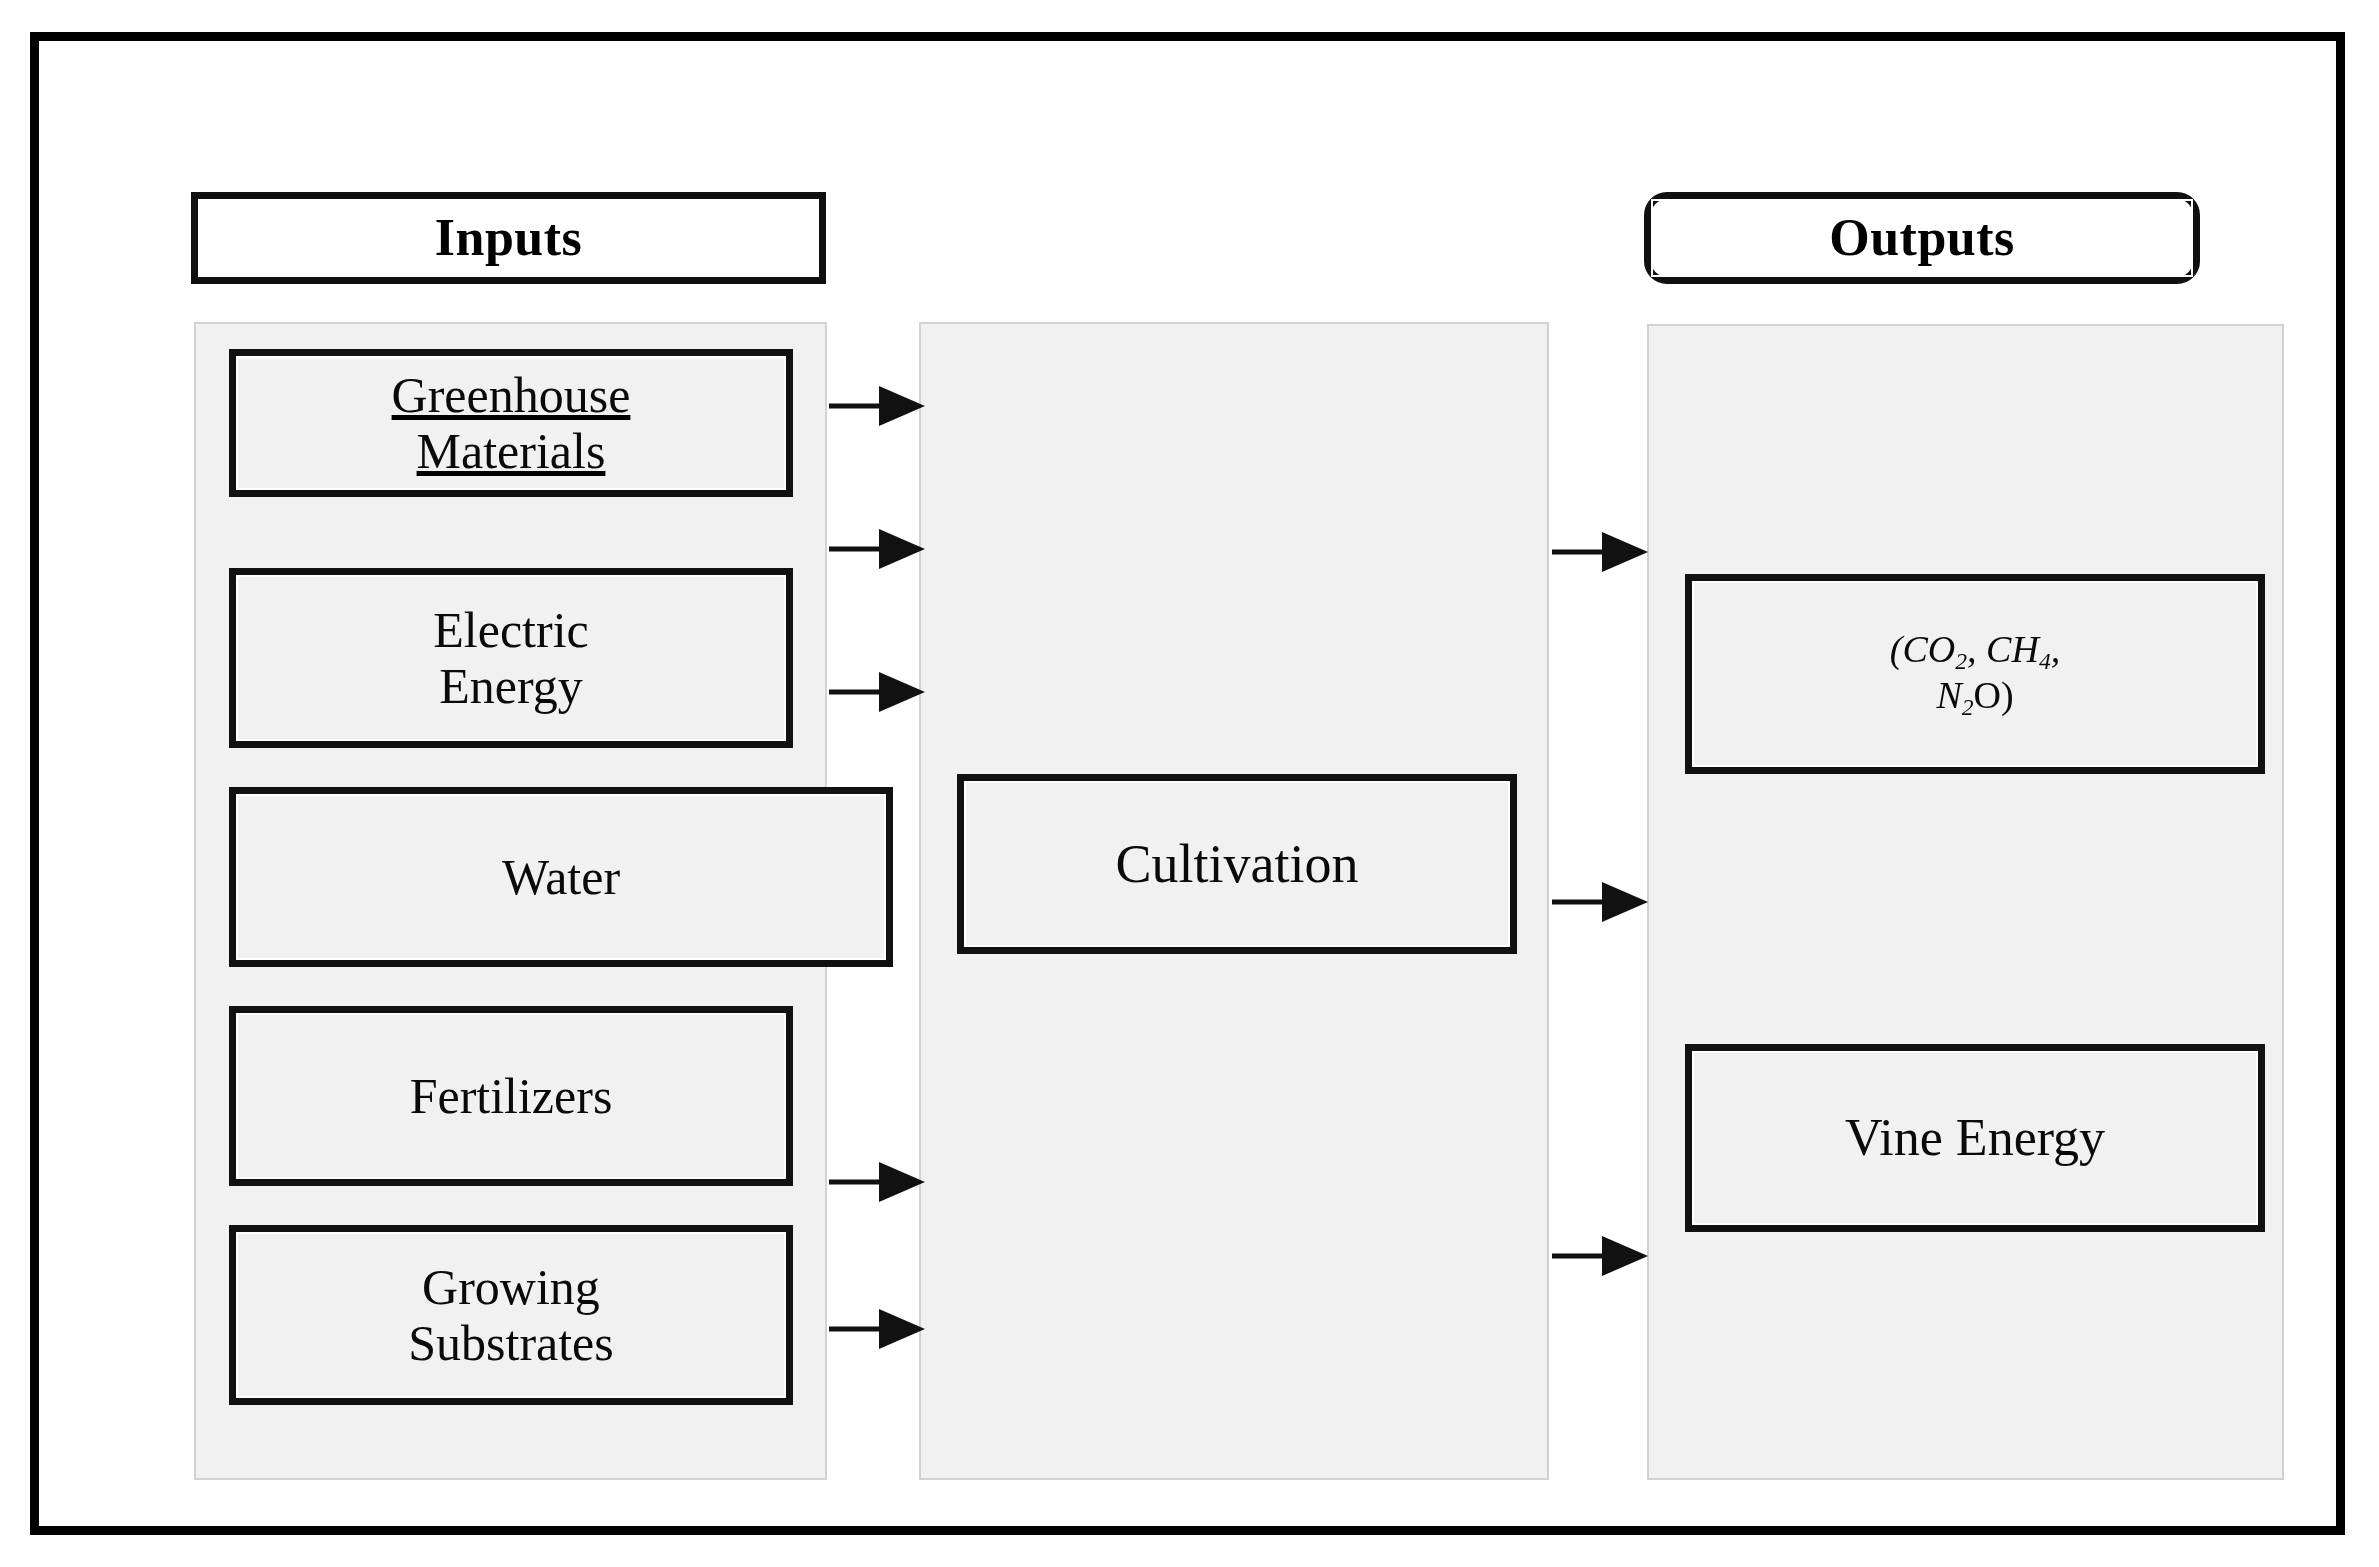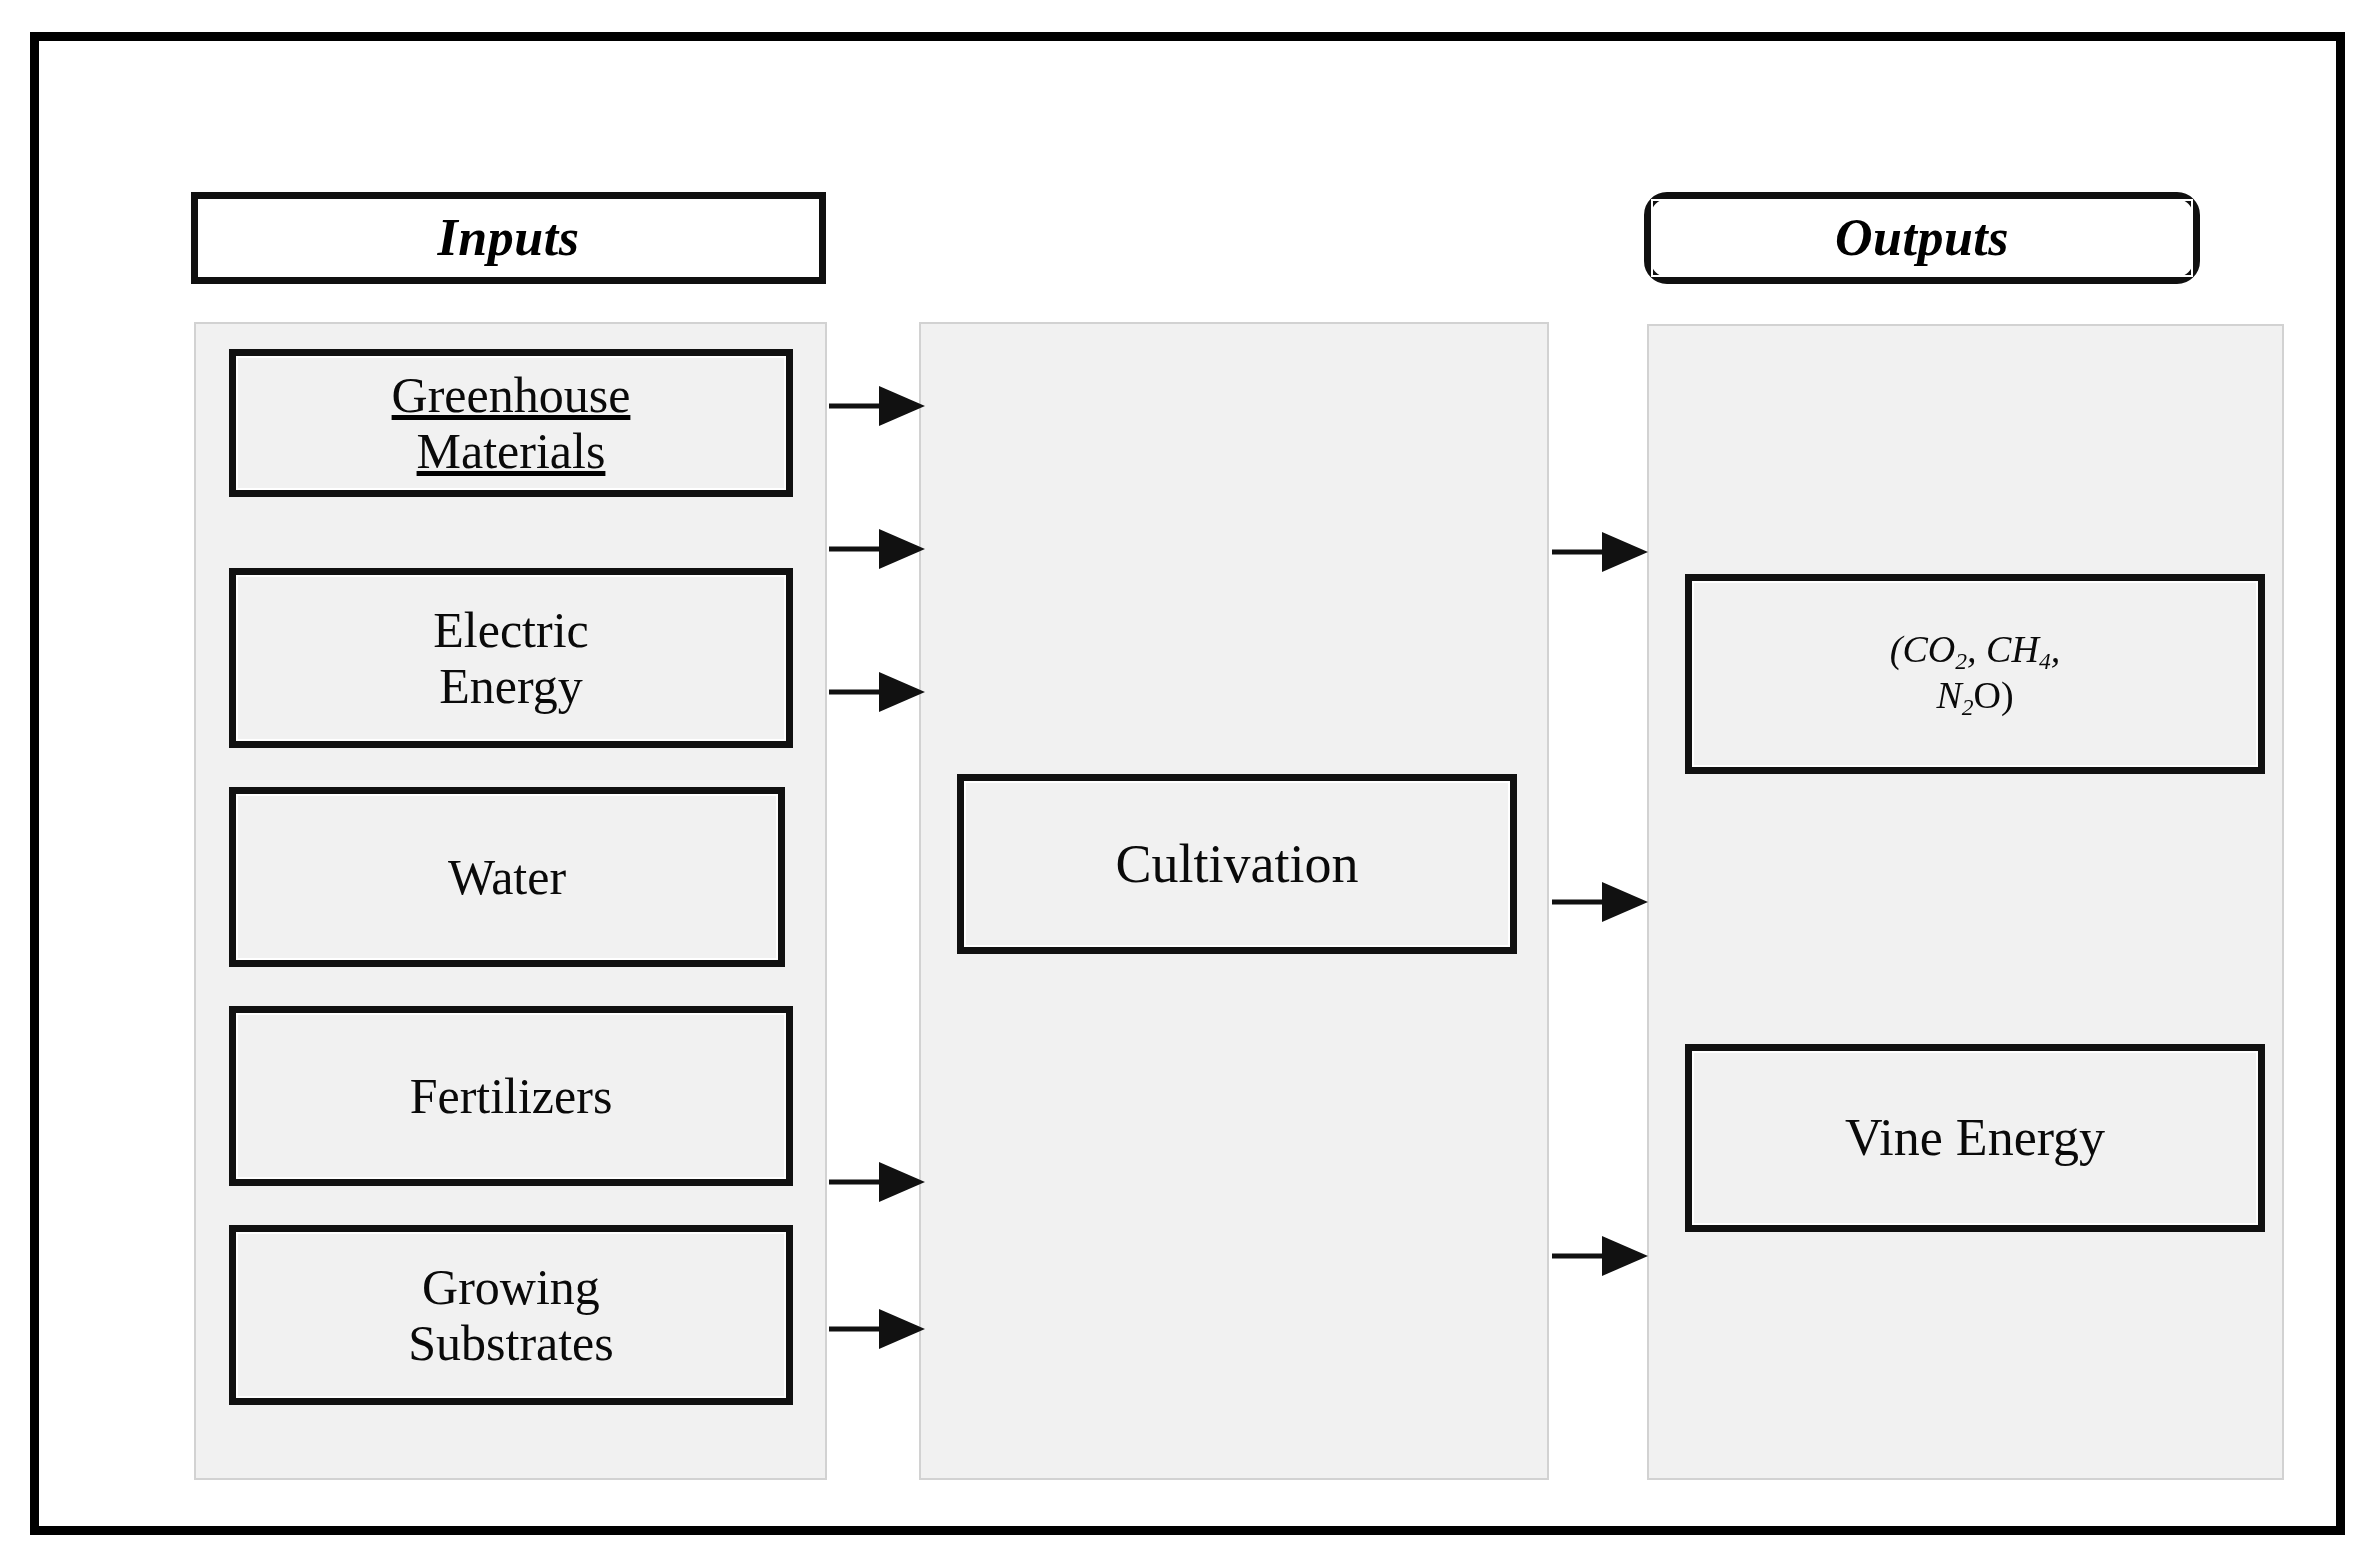--- a/index.html
+++ b/index.html
@@ -51,21 +51,20 @@
     display: flex;
     align-items: center;
     justify-content: center;
   }
   .header-label {
     font-weight: bold;
     font-size: 52px;
     line-height: 1.05;
     color: #000000;
     letter-spacing: 0.5px;
-    font-style: italic;
   }
 
   #inputs-header  { left: 152px;  top: 151px; width: 635px; height: 92px; }
   #outputs-header { left: 1605px; top: 151px; width: 556px; height: 92px; border-radius: 23px; }
 
   
   .panel {
     position: absolute;
     box-sizing: border-box;
     background: #f1f1f1;
@@ -99,21 +98,21 @@
   .node-label {
     font-size: 50px;
     line-height: 1.12;
     color: #0a0a0a;
     white-space: pre-line;
   }
 
   
   #node-greenhouse-materials { left: 190px; top: 308px;  width: 564px; height: 148px; text-decoration: underline; }
   #node-electric-energy      { left: 190px; top: 527px;  width: 564px; height: 180px; justify-content: flex-end; }
-  #node-water                { left: 190px; top: 746px;  width: 556px; height: 180px; }
+  #node-water                { left: 190px; top: 746px;  width: 664px; height: 180px; }
   #node-fertilizers          { left: 190px; top: 965px;  width: 564px; height: 180px; }
   #node-growing-substrates   { left: 190px; top: 1184px; width: 564px; height: 180px; }
 
   
   #node-cultivation { left: 918px; top: 733px; width: 560px; height: 180px; }
   #node-cultivation .node-label { font-size: 54px; }
 
   
   #node-emissions   { left: 1646px; top: 533px;  width: 580px; height: 200px; }
   #node-vine-leaves { left: 1646px; top: 1003px; width: 580px; height: 188px; }

